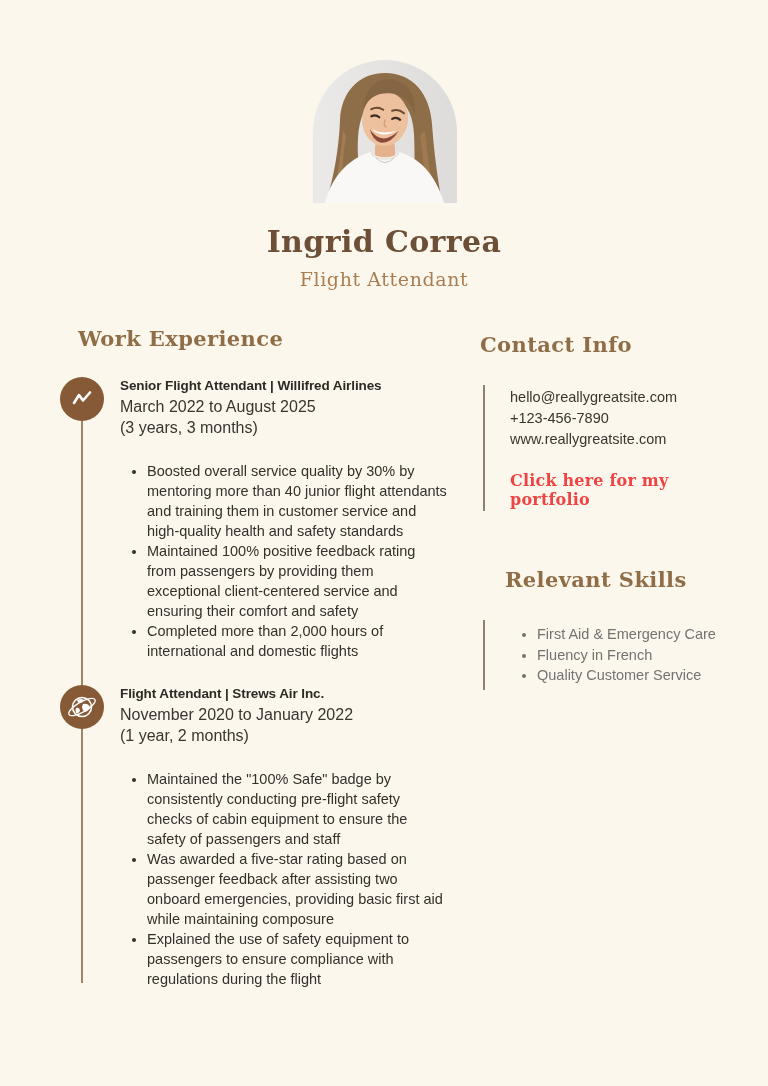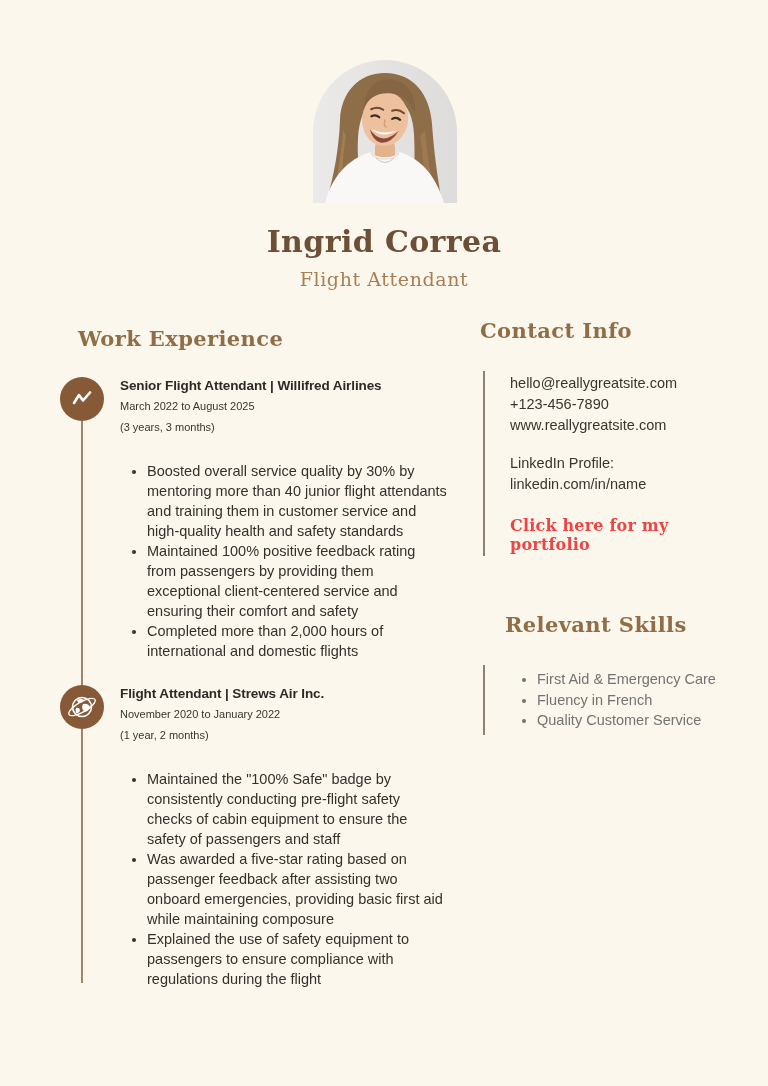--- a/index.html
+++ b/index.html
@@ -60,28 +60,28 @@
     width:44px; height:44px; border-radius:50%;
     background:#875a37;
     display:flex; align-items:center; justify-content:center;
     z-index:1;
   }
   .job-title {
     margin:0; font-size:13.5px; font-weight:700;
     color:#2d2a26; line-height:21px; white-space:nowrap;
     letter-spacing:-0.1px;
   }
-  .job-line { font-size:11px; line-height:21px; color:#393530; }
+  .job-line { font-size:16px; line-height:21px; color:#393530; }
   .job-bullets { margin:23px 0 0; padding-left:27px; }
   .job-bullets li {
     font-size:14.5px; line-height:20px; color:#34302c;
   }
 
   
-  .right-col { position:absolute; left:480px; top:318px; width:250px; }
+  .right-col { position:absolute; left:480px; top:332px; width:250px; }
 
   .contact-block {
     margin-top:28px; margin-left:3px;
     border-left:2px solid #8f8171;
     padding:2px 0 2px 25px;
   }
   .contact-line { font-size:14.5px; line-height:21px; color:#393530; }
   .contact-group { margin-top:17px; }
   .portfolio-link {
     display:inline-block; margin-top:21px;
@@ -196,24 +196,20 @@
     </div>
   </section>
 
   <aside class="right-col">
     <h2 class="section-heading">Contact Info</h2>
 
     <div class="contact-block">
       <div class="contact-line">hello@reallygreatsite.com</div>
       <div class="contact-line">+123-456-7890</div>
       <div class="contact-line">www.reallygreatsite.com</div>
-      <div class="contact-group">
-        <div class="contact-line">LinkedIn Profile:</div>
-        <div class="contact-line">linkedin.com/in/name</div>
-      </div>
       <a class="portfolio-link">Click here for my portfolio</a>
     </div>
 
     <h2 class="section-heading skills-heading">Relevant Skills</h2>
 
     <div class="skills-block">
       <ul>
         <li>First Aid &amp; Emergency Care</li>
         <li>Fluency in French</li>
         <li>Quality Customer Service</li>

